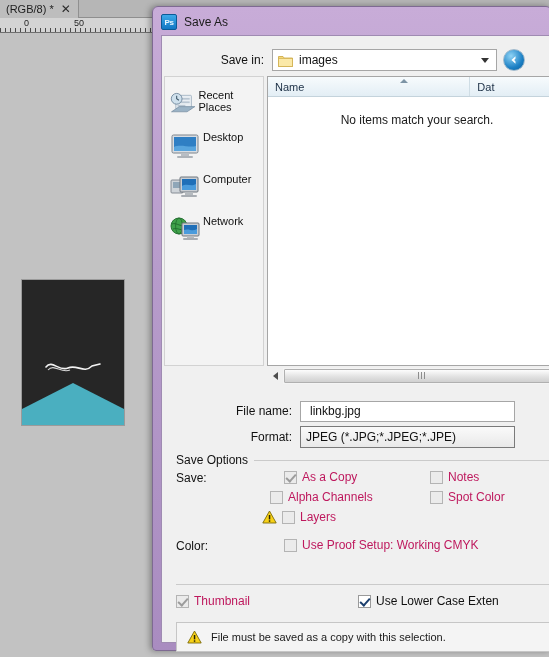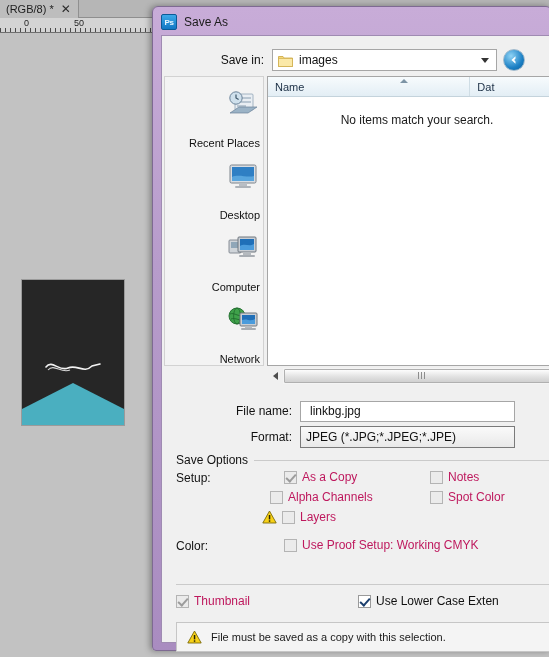--- a/index.html
+++ b/index.html
@@ -121,22 +121,22 @@
   }
 
   
   .places {
     position: absolute; left: 2px; top: 40px; width: 100px; height: 290px;
     background: #f3f3f3; border: 1px solid #d2d2d2;
     display: flex; flex-direction: column; align-items: center;
     padding-top: 10px; gap: 8px;
   }
   .place {
-    width: 92px; display: flex; flex-direction: column; align-items: flex-end;
-    gap: 18px; padding: 2px 0;
+    width: 92px; display: flex; flex-direction: row; align-items: flex-start;
+    gap: 1px; padding: 2px 0;
   }
   .place-ico { width: 34px; height: 30px; }
   .place-label { font-size: 11px; color: #111; }
 
   
   .filelist {
     position: absolute; left: 105px; top: 40px; width: 300px; height: 290px;
     background: #fff; border: 1px solid #a6a6a6; overflow: hidden;
   }
   .fl-head {
@@ -503,21 +503,21 @@
       <div class="field-row" style="top:390px">
         <div class="field-label">Format:</div>
         <div class="field-combo">
           <span>JPEG (*.JPG;*.JPEG;*.JPE)</span>
         </div>
       </div>
 
       <div class="group" style="top:424px"></div>
       <div class="group-title" style="top:417px">Save Options</div>
 
-      <div class="opt-label" style="left:14px; top:435px">Setup:</div>
+      <div class="opt-label" style="left:14px; top:435px">Save:</div>
 
       <div class="cb-row" style="left:122px; top:434px">
         <span class="cb on dim"></span>
         <span class="cb-text dim">As a Copy</span>
       </div>
       <div class="cb-row" style="left:108px; top:454px">
         <span class="cb dim"></span>
         <span class="cb-text dim">Alpha Channels</span>
       </div>
       <div class="cb-row" style="left:100px; top:474px">

